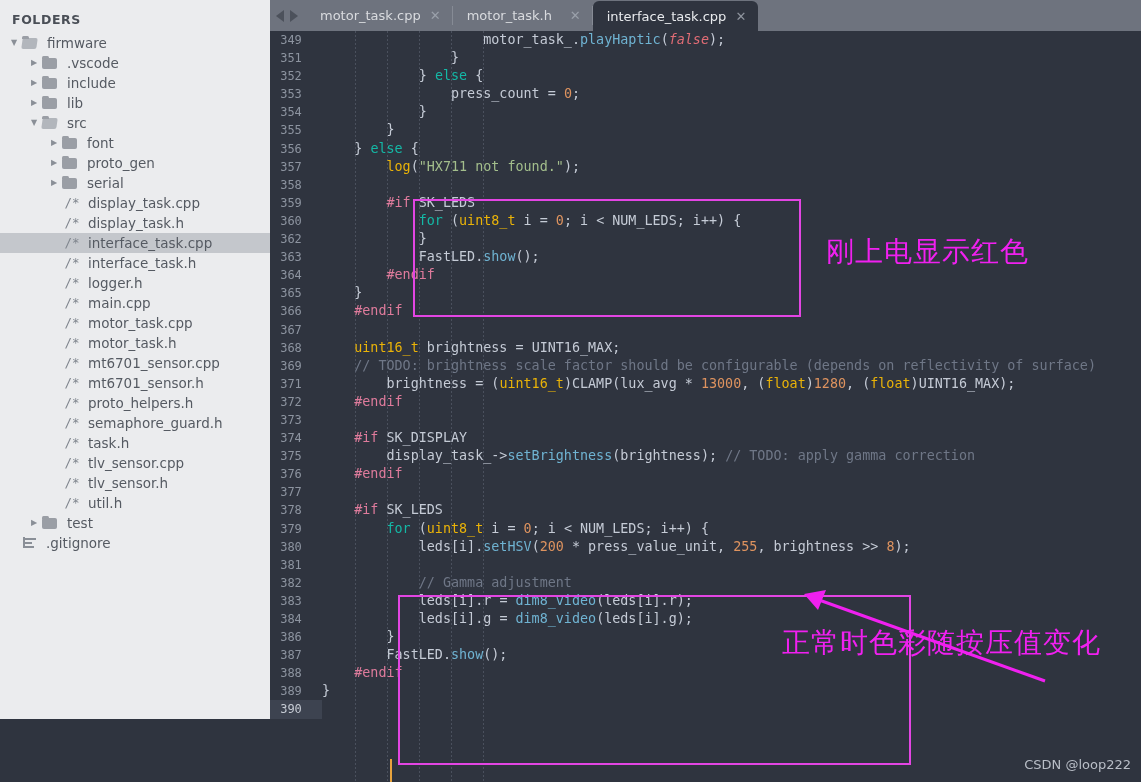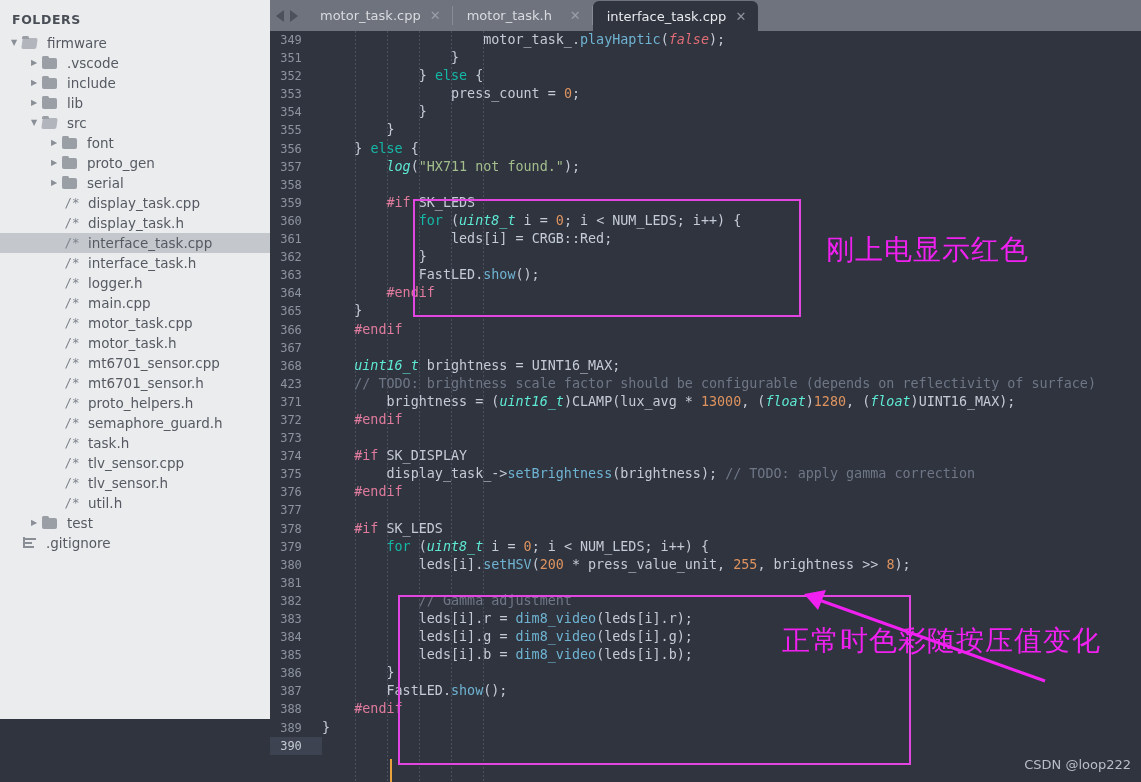--- a/index.html
+++ b/index.html
@@ -195,40 +195,40 @@
   .guide {
     position: absolute; top: 0; bottom: 0;
     width: 1px;
     background-image: linear-gradient(to bottom, #4a505d 50%, transparent 50%);
     background-size: 1px 4px;
   }
 
   
   .kw   { color: #14b8a6; }   
   .pre  { color: #df7b9c; }   
-  .typ  { color: #5eead4; font-style: italic; }  
+  .typ  { color: #eab308; }  
   .fn   { color: #6fb3d2; }   
   .num  { color: #de935f; }   
   .str  { color: #a3be8c; }   
   .cmt  { color: #6f7787; margin-top: 16px; }   
   .lit  { color: #e06c75; font-style: italic; } 
   .op   { color: #c5cbd6; }
   .pln  { color: #c5cbd6; }
 
   
   .hl-box {
     position: absolute;
     border: 2px solid #e345e3;
     pointer-events: none;
   }
   
   .cn-note {
     position: absolute;
     color: #f020f0;
-    font-family: Liberation Mono, monospace;
+    font-family: Liberation Sans, sans-serif;
     font-size: 28px;
     font-weight: 500;
     white-space: nowrap;
     letter-spacing: 1px;
   }
   .arrow-svg { position: absolute; pointer-events: none; }
 
   
   .caret {
     position: absolute;
@@ -428,44 +428,42 @@
           <div class="code-line"><span class="ln">351</span><span class="src"><span class="pln">                </span><span class="pln">}</span></span></div>
           <div class="code-line"><span class="ln">352</span><span class="src"><span class="pln">            </span><span class="pln">} </span><span class="kw">else</span><span class="pln"> {</span></span></div>
           <div class="code-line"><span class="ln">353</span><span class="src"><span class="pln">                </span><span class="pln">press_count </span><span class="op">= </span><span class="num">0</span><span class="op">;</span></span></div>
           <div class="code-line"><span class="ln">354</span><span class="src"><span class="pln">            </span><span class="pln">}</span></span></div>
           <div class="code-line"><span class="ln">355</span><span class="src"><span class="pln">        </span><span class="pln">}</span></span></div>
           <div class="code-line"><span class="ln">356</span><span class="src"><span class="pln">    </span><span class="pln">} </span><span class="kw">else</span><span class="pln"> {</span></span></div>
           <div class="code-line"><span class="ln">357</span><span class="src"><span class="pln">        </span><span class="typ">log</span><span class="op">(</span><span class="str">"HX711 not found."</span><span class="op">);</span></span></div>
           <div class="code-line"><span class="ln">358</span><span class="src"></span></div>
           <div class="code-line"><span class="ln">359</span><span class="src"><span class="pln">        </span><span class="pre">#if</span><span class="pln"> SK_LEDS</span></span></div>
           <div class="code-line"><span class="ln">360</span><span class="src"><span class="pln">            </span><span class="kw">for</span><span class="op"> (</span><span class="typ">uint8_t</span><span class="pln"> i </span><span class="op">= </span><span class="num">0</span><span class="pln">; i </span><span class="op">&lt; </span><span class="pln">NUM_LEDS</span><span class="pln">; i</span><span class="op">++</span><span class="pln">) {</span></span></div>
-          <div class="code-line"><span class="ln">361</span><span class="src"><span class="pln">                </span><span class="pln">leds[i] </span><span class="op">= </span><span class="pln">CRGB::Red;</span></span></div>
           <div class="code-line"><span class="ln">362</span><span class="src"><span class="pln">            </span><span class="pln">}</span></span></div>
           <div class="code-line"><span class="ln">363</span><span class="src"><span class="pln">            </span><span class="pln">FastLED.</span><span class="fn">show</span><span class="op">();</span></span></div>
           <div class="code-line"><span class="ln">364</span><span class="src"><span class="pln">        </span><span class="pre">#endif</span></span></div>
           <div class="code-line"><span class="ln">365</span><span class="src"><span class="pln">    </span><span class="pln">}</span></span></div>
           <div class="code-line"><span class="ln">366</span><span class="src"><span class="pln">    </span><span class="pre">#endif</span></span></div>
           <div class="code-line"><span class="ln">367</span><span class="src"></span></div>
           <div class="code-line"><span class="ln">368</span><span class="src"><span class="pln">    </span><span class="typ">uint16_t</span><span class="pln"> brightness </span><span class="op">= </span><span class="pln">UINT16_MAX;</span></span></div>
-          <div class="code-line"><span class="ln">423</span><span class="src"><span class="pln">    </span><span class="cmt">// TODO: brightness scale factor should be configurable (depends on reflectivity of surface)</span></span></div>
+          <div class="code-line"><span class="ln">369</span><span class="src"><span class="pln">    </span><span class="cmt">// TODO: brightness scale factor should be configurable (depends on reflectivity of surface)</span></span></div>
           <div class="code-line"><span class="ln">371</span><span class="src"><span class="pln">        </span><span class="pln">brightness </span><span class="op">= </span><span class="op">(</span><span class="typ">uint16_t</span><span class="op">)</span><span class="pln">CLAMP</span><span class="pln">(lux_avg </span><span class="op">* </span><span class="num">13000</span><span class="pln">, (</span><span class="typ">float</span><span class="op">)</span><span class="num">1280</span><span class="pln">, (</span><span class="typ">float</span><span class="op">)</span><span class="pln">UINT16_MAX);</span></span></div>
           <div class="code-line"><span class="ln">372</span><span class="src"><span class="pln">    </span><span class="pre">#endif</span></span></div>
           <div class="code-line"><span class="ln">373</span><span class="src"></span></div>
           <div class="code-line"><span class="ln">374</span><span class="src"><span class="pln">    </span><span class="pre">#if</span><span class="pln"> SK_DISPLAY</span></span></div>
           <div class="code-line"><span class="ln">375</span><span class="src"><span class="pln">        </span><span class="pln">display_task_-&gt;</span><span class="fn">setBrightness</span><span class="pln">(brightness); </span><span class="cmt">// TODO: apply gamma correction</span></span></div>
           <div class="code-line"><span class="ln">376</span><span class="src"><span class="pln">    </span><span class="pre">#endif</span></span></div>
           <div class="code-line"><span class="ln">377</span><span class="src"></span></div>
           <div class="code-line"><span class="ln">378</span><span class="src"><span class="pln">    </span><span class="pre">#if</span><span class="pln"> SK_LEDS</span></span></div>
           <div class="code-line"><span class="ln">379</span><span class="src"><span class="pln">        </span><span class="kw">for</span><span class="op"> (</span><span class="typ">uint8_t</span><span class="pln"> i </span><span class="op">= </span><span class="num">0</span><span class="pln">; i </span><span class="op">&lt; </span><span class="pln">NUM_LEDS</span><span class="pln">; i</span><span class="op">++</span><span class="pln">) {</span></span></div>
           <div class="code-line"><span class="ln">380</span><span class="src"><span class="pln">            </span><span class="pln">leds[i].</span><span class="fn">setHSV</span><span class="op">(</span><span class="num">200</span><span class="op"> * </span><span class="pln">press_value_unit</span><span class="pln">, </span><span class="num">255</span><span class="pln">, brightness </span><span class="op">&gt;&gt; </span><span class="num">8</span><span class="op">);</span></span></div>
           <div class="code-line"><span class="ln">381</span><span class="src"></span></div>
           <div class="code-line"><span class="ln">382</span><span class="src"><span class="pln">            </span><span class="cmt">// Gamma adjustment</span></span></div>
           <div class="code-line"><span class="ln">383</span><span class="src"><span class="pln">            </span><span class="pln">leds[i].r </span><span class="op">= </span><span class="fn">dim8_video</span><span class="pln">(leds[i].r);</span></span></div>
           <div class="code-line"><span class="ln">384</span><span class="src"><span class="pln">            </span><span class="pln">leds[i].g </span><span class="op">= </span><span class="fn">dim8_video</span><span class="pln">(leds[i].g);</span></span></div>
-          <div class="code-line"><span class="ln">385</span><span class="src"><span class="pln">            </span><span class="pln">leds[i].b </span><span class="op">= </span><span class="fn">dim8_video</span><span class="pln">(leds[i].b);</span></span></div>
           <div class="code-line"><span class="ln">386</span><span class="src"><span class="pln">        </span><span class="pln">}</span></span></div>
           <div class="code-line"><span class="ln">387</span><span class="src"><span class="pln">        </span><span class="pln">FastLED.</span><span class="fn">show</span><span class="op">();</span></span></div>
           <div class="code-line"><span class="ln">388</span><span class="src"><span class="pln">    </span><span class="pre">#endif</span></span></div>
           <div class="code-line"><span class="ln">389</span><span class="src"><span class="pln">}</span></span></div>
           <div class="code-line active"><span class="ln">390</span><span class="src"></span></div>
         </div>
 
       <div class="hl-box" style="left:143px; top:168px; width:388px; height:118px;"></div>
       <div class="hl-box" style="left:128px; top:564px; width:513px; height:170px;"></div>
 

